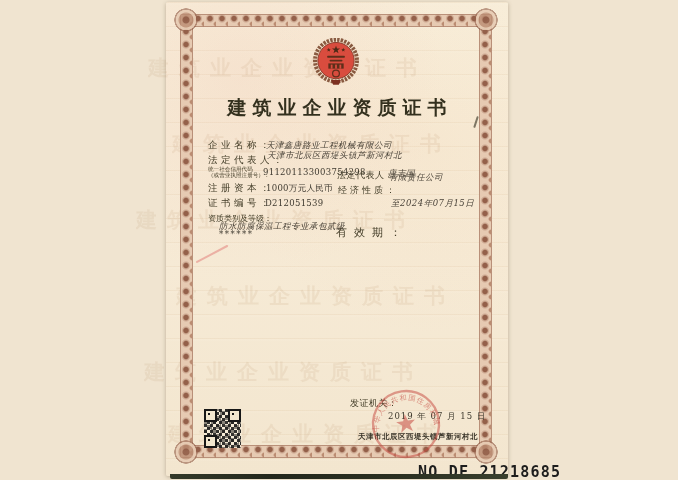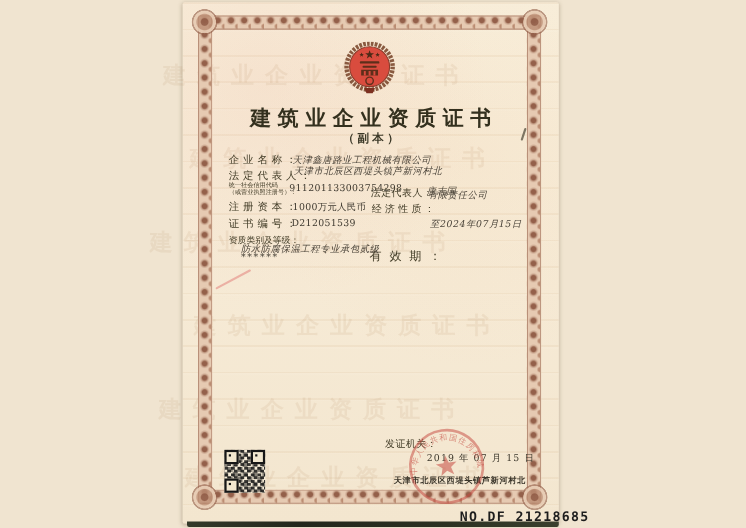--- a/index.html
+++ b/index.html
@@ -88,21 +88,21 @@
       repeating-conic-gradient(rgba(25,25,25,.88) 0 25%, transparent 0 50%),
       repeating-conic-gradient(rgba(25,25,25,.5) 0 25%, transparent 0 50%);
     background-size:6px 6px,9px 9px;background-position:0 0,3px 2px;}
   .qf{position:absolute;width:9px;height:9px;border:2px solid #171717;background:#f2e7cf;}
   .qf::after{content:"";position:absolute;left:1.5px;top:1.5px;width:2.5px;height:2.5px;background:#171717;}
   .qf1{left:0;top:0}.qf2{right:0;top:0}.qf3{left:0;bottom:0}
   
   .foot-query{position:absolute;left:9px;top:460px;font-size:6.4px;color:#4a4336;
     font-weight:bold;letter-spacing:.2px;white-space:nowrap;
     font-family:"DejaVu Sans","Liberation Sans",sans-serif;}
-  .foot-serial{position:absolute;left:252px;top:461px;font-size:12px;color:#1d1d1d;
+  .foot-serial{position:absolute;left:252px;top:461px;font-size:15px;color:#1d1d1d;
     font-weight:bold;letter-spacing:1.2px;white-space:nowrap;
     font-family:"DejaVu Sans Mono","Liberation Mono",monospace;text-align:right;}
 </style>
 </head>
 <body>
 
 <div class="paper">
 
   <div class="wm" style="top:52px;left:-18px">建筑业企业资质证书</div>
   <div class="wm" style="top:128px;left:6px">建筑业企业资质证书</div>
@@ -134,21 +134,20 @@
       <rect x="20.5" y="31.5" width="19" height="6.5" fill="#4c2a16" opacity=".88"></rect>
       <rect x="23.5" y="33" width="2.2" height="5" fill="#d94c3e"></rect>
       <rect x="28.9" y="33" width="2.2" height="5" fill="#d94c3e"></rect>
       <rect x="34.3" y="33" width="2.2" height="5" fill="#d94c3e"></rect>
       <circle cx="30" cy="44" r="4.2" fill="none" stroke="#4c2a16" stroke-width="1.6" opacity=".85"></circle>
       <path d="M24 52 L36 52 L33.5 58 L26.5 58 Z" fill="#7c3020"></path>
     </svg>
   </div>
 
   <div class="title">建筑业企业资质证书</div>
-  <div class="subtitle">（副本）</div>
   <div class="pen-mark"></div>
   <div class="red-mark"></div>
 
   <div class="lbl lbl4" style="left:42px;top:137px">企业名称：</div>
   <div class="val" style="left:100px;top:138px">天津鑫唐路业工程机械有限公司</div>
 
   <div class="lbl lbl4" style="left:42px;top:152px">法定代表人：</div>
   <div class="val" style="left:101px;top:148px">天津市北辰区西堤头镇芦新河村北</div>
 
   <div class="lbl lblq tiny" style="left:42px;top:164px">统一社会信用代码</div>

